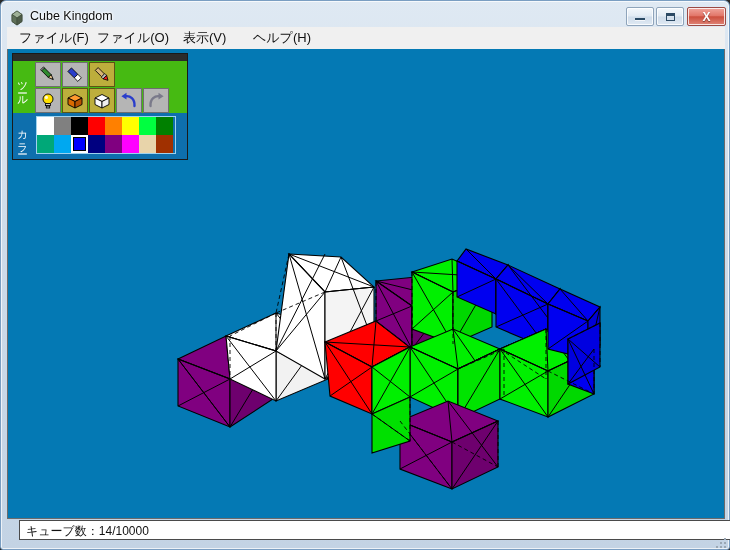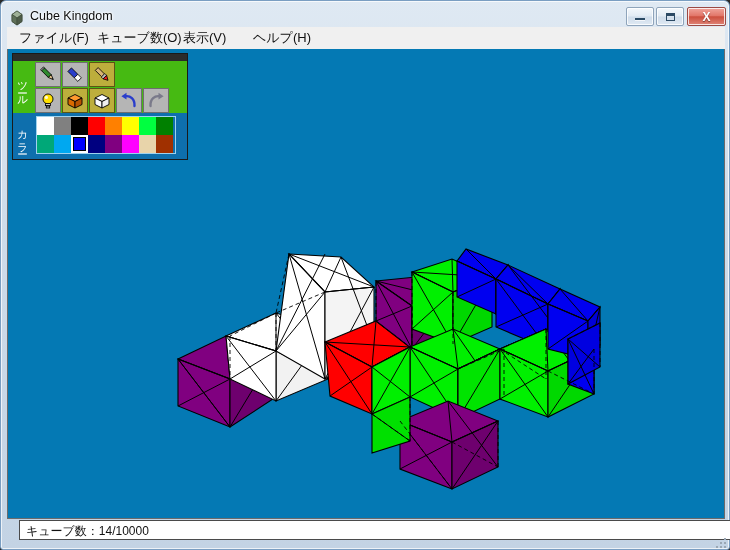--- a/index.html
+++ b/index.html
@@ -242,21 +242,21 @@
           <span class="max-box"></span>
         </span>
     </div>
     <div class="win-btn" id="btn-close">
       <span class="win-glyph">X</span>
     </div>
   </div>
 
   <div id="menubar">
     <div class="menu-item" style="left:6px">ファイル(F)</div>
-    <div class="menu-item" style="left:84px">キューブ数(O)</div>
+    <div class="menu-item" style="left:84px">ファイル(O)</div>
     <div class="menu-item" style="left:170px">表示(V)</div>
     <div class="menu-item" style="left:240px">ヘルプ(H)</div>
   </div>
 
   <div id="client">
 
     <svg id="scene-svg" width="718" height="470" viewBox="0 0 718 470">
       <g stroke="#000000" stroke-width="1.1" stroke-linejoin="miter" shape-rendering="geometricPrecision">
 
         <g>

